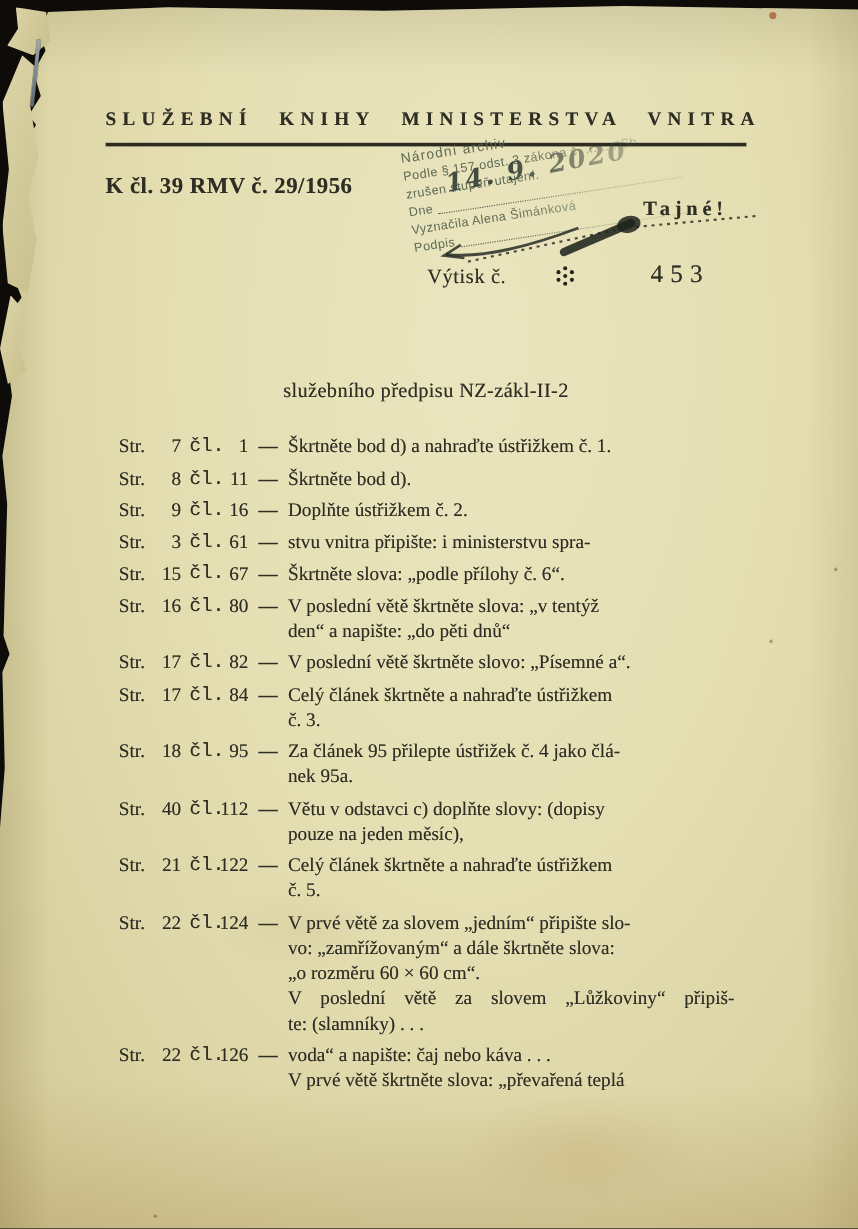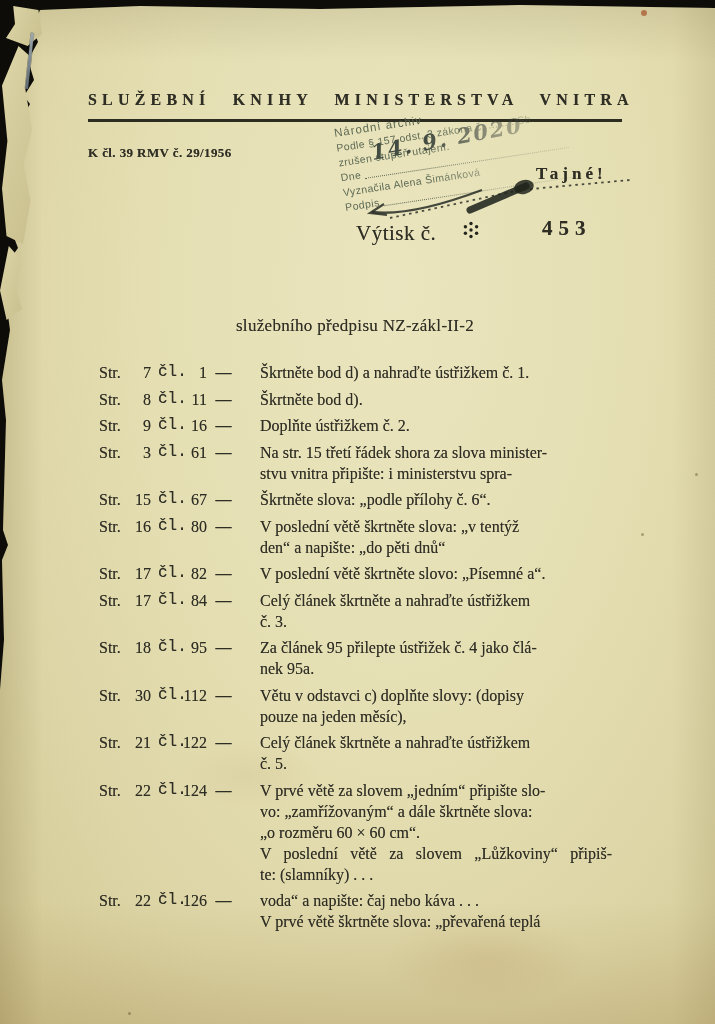--- a/index.html
+++ b/index.html
@@ -31,37 +31,37 @@
   .flapC{left:0px;top:246px;width:22px;height:74px;
     clip-path:polygon(40% 0,100% 20%,70% 55%,100% 85%,30% 100%,0 60%,20% 30%);}
   .staple{position:absolute;left:28px;top:33px;width:3px;height:56px;
     background:linear-gradient(#9ba6ad,#5e686f);transform:rotate(6deg);border-radius:1px;
     box-shadow:0 0 0 .5px rgba(30,35,40,.5);}
   
   .ink{color:#2f2e25;text-shadow:0 0 .4px rgba(47,46,37,.55);}
   .hdr{position:absolute;left:88px;top:91px;width:534px;white-space:nowrap;
        font-size:16px;font-weight:700;letter-spacing:5.2px;word-spacing:13px;}
   .rule{position:absolute;left:88px;top:119px;width:534px;height:3px;background:#2c2c21;}
-  .ref{position:absolute;left:88px;top:145px;font-size:13px;font-weight:700;letter-spacing:.4px;}
+  .ref{position:absolute;left:88px;top:145px;font-size:19px;font-weight:700;letter-spacing:.4px;}
   .tajne{position:absolute;left:536px;top:164px;font-size:17px;font-weight:700;letter-spacing:4px;}
-  .vytisk-label{position:absolute;left:356px;top:221px;font-size:21px;letter-spacing:.5px;}
+  .vytisk-label{position:absolute;left:356px;top:221px;font-size:17px;letter-spacing:.5px;}
   .dots-sym{position:absolute;left:460px;top:219px;}
-  .copy-num{position:absolute;left:542px;top:216px;font-size:21px;font-weight:700;letter-spacing:6px;}
+  .copy-num{position:absolute;left:542px;top:216px;font-size:21px;font-weight:400;letter-spacing:6px;}
   .title{position:absolute;left:88px;top:284px;width:534px;text-align:center;
          font-family:"DejaVu Sans",sans-serif;font-size:20px;font-weight:700;letter-spacing:3.2px;color:#26261d;}
   .subtitle{position:absolute;left:88px;top:316px;width:534px;text-align:center;font-size:17px;letter-spacing:.3px;}
   
   .amendments{position:absolute;left:99px;top:362px;width:513px;font-size:16px;line-height:21px;}
   .row{display:grid;grid-template-columns:30px 22px 26px 30px 33px 1fr;margin-bottom:5.5px;}
   .c-str{text-align:left;}
   .c-pg{text-align:right;}
   .c-cl{text-align:right;padding-left:7px;font-family:Liberation Mono, monospace;}
   .c-art{text-align:right;}
   .c-dash{text-align:center;font-weight:700;}
-  .c-body{text-align:left;margin-left:20px;}
+  .c-body{text-align:left;}
   .tline{min-height:21px;}
   
   .stamp{position:absolute;left:333px;top:126px;width:232px;transform:rotate(-8.6deg);
     transform-origin:0 0;color:#566450;font-family:"Liberation Sans",sans-serif;
     font-size:10.5px;line-height:15px;letter-spacing:.4px;
     -webkit-mask-image:linear-gradient(100deg,rgba(0,0,0,.95) 38%,rgba(0,0,0,.45) 68%,rgba(0,0,0,.18));
     mask-image:linear-gradient(100deg,rgba(0,0,0,.95) 38%,rgba(0,0,0,.45) 68%,rgba(0,0,0,.18));}
   .stamp .s-line{white-space:nowrap;}
   .stamp .s-flex{display:flex;align-items:flex-end;}
   .stamp .leader{flex:1;border-bottom:1.5px dotted #566450;margin:0 2px 3px 4px;}
@@ -165,21 +165,20 @@
           </div>
   </div>
 
   <div class="row">
     <span class="c-str">Str.</span>
     <span class="c-pg">3</span>
     <span class="c-cl">čl.</span>
     <span class="c-art">61</span>
     <span class="c-dash">—</span>
     <div class="c-body">
-            <div class="tline">Na str. 15 třetí řádek shora za slova minister-</div>
             <div class="tline">stvu vnitra připište: i ministerstvu spra-</div>
           </div>
   </div>
 
   <div class="row">
     <span class="c-str">Str.</span>
     <span class="c-pg">15</span>
     <span class="c-cl">čl.</span>
     <span class="c-art">67</span>
     <span class="c-dash">—</span>
@@ -230,21 +229,21 @@
     <span class="c-art">95</span>
     <span class="c-dash">—</span>
     <div class="c-body">
             <div class="tline">Za článek 95 přilepte ústřižek č. 4 jako člá-</div>
             <div class="tline">nek 95a.</div>
           </div>
   </div>
 
   <div class="row">
     <span class="c-str">Str.</span>
-    <span class="c-pg">30</span>
+    <span class="c-pg">40</span>
     <span class="c-cl">čl.</span>
     <span class="c-art">112</span>
     <span class="c-dash">—</span>
     <div class="c-body">
             <div class="tline">Větu v odstavci c) doplňte slovy: (dopisy</div>
             <div class="tline">pouze na jeden měsíc),</div>
           </div>
   </div>
 
   <div class="row">

